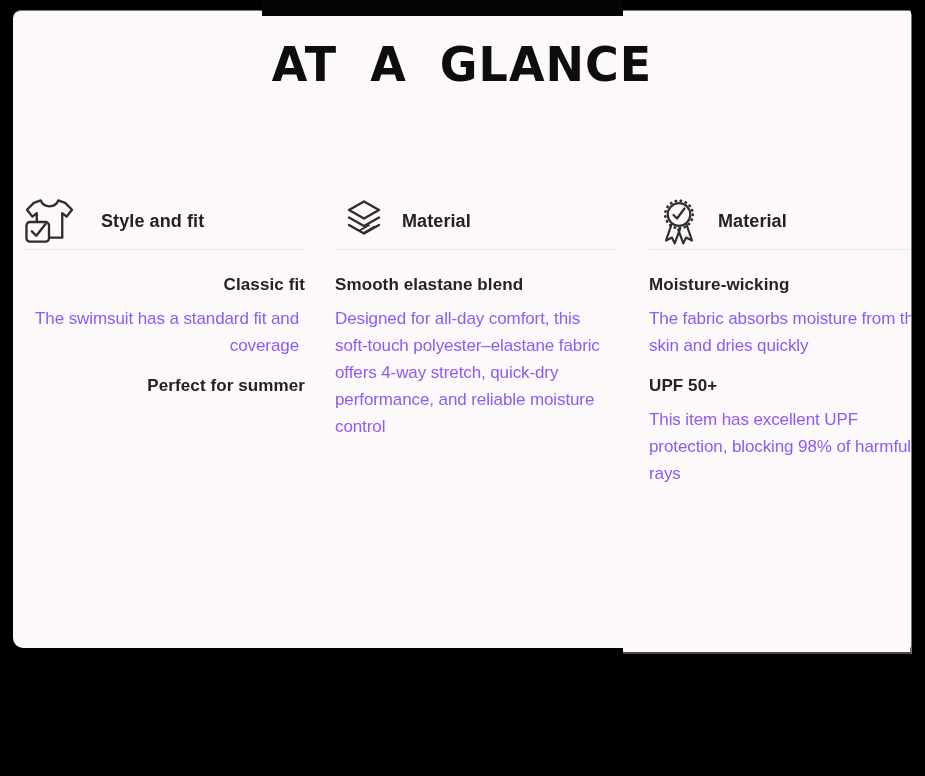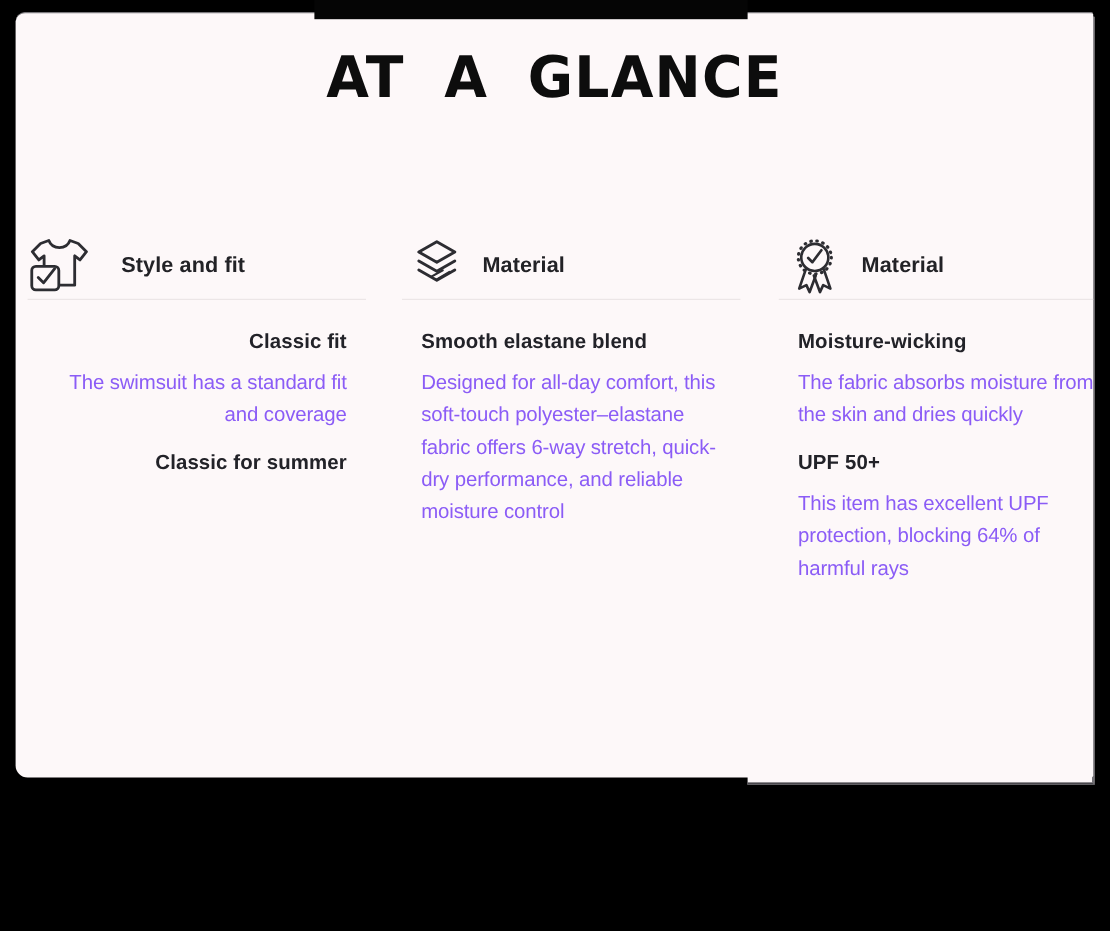--- a/index.html
+++ b/index.html
@@ -83,21 +83,21 @@
   .icon svg { display: block; }
 
   .col-heading {
     margin: 0;
     font-size: 18px;
     font-weight: 700;
     color: #222226;
     letter-spacing: 0.1px;
   }
 
-  .feature-section { margin: 16px; }
+  .feature-section { margin: 0; }
   .feature-subtitle {
     margin: 24px 0 0 0;
     font-size: 17px;
     font-weight: 700;
     line-height: 21px;
     color: #222228;
     letter-spacing: 0.1px;
   }
   .feature-section + .feature-section .feature-subtitle { margin-top: 16px; }
   .feature-description {
@@ -130,40 +130,40 @@
             <path d="M9 35 L13.5 39.5 L23 27.5"></path>
           </svg>
         </span>
         <h3 class="col-heading">Style and fit</h3>
       </div>
       <div class="feature-section">
         <h4 class="feature-subtitle">Classic fit</h4>
         <p class="feature-description">The swimsuit has a standard fit and coverage</p>
       </div>
       <div class="feature-section">
-        <h4 class="feature-subtitle">Classic for summer</h4>
+        <h4 class="feature-subtitle">Perfect for summer</h4>
       </div>
     </section>
 
     <section class="col col-2">
       <div class="col-header">
         <span class="icon">
           <svg width="40" height="48" viewBox="0 0 40 48" fill="none" stroke="#2d2d32" stroke-width="2.4" stroke-linejoin="round" stroke-linecap="round">
             <path d="M20 3.5 L35 12 L20 20.5 L5 12 Z"></path>
             <path d="M5 19.5 L20 28 L35 19.5"></path>
             <path d="M5 27 L20 35.5 L35 27"></path>
             <path d="M15.5 32.6 L25 27.2" stroke-width="1.7"></path>
             <path d="M20 34.8 L30.5 28.6" stroke-width="1.7"></path>
           </svg>
         </span>
         <h3 class="col-heading">Material</h3>
       </div>
       <div class="feature-section">
         <h4 class="feature-subtitle">Smooth elastane blend</h4>
-        <p class="feature-description">Designed for all-day comfort, this soft-touch polyester–elastane fabric offers 6-way stretch, quick-dry performance, and reliable moisture control</p>
+        <p class="feature-description">Designed for all-day comfort, this soft-touch polyester–elastane fabric offers 4-way stretch, quick-dry performance, and reliable moisture control</p>
       </div>
     </section>
 
     <section class="col col-3">
       <div class="col-header">
         <span class="icon">
           <svg width="42" height="50" viewBox="0 0 42 50" fill="none" stroke="#2d2d32" stroke-width="2.2" stroke-linejoin="round" stroke-linecap="round">
             <circle cx="21" cy="17.5" r="11.3"></circle>
             <circle cx="21" cy="17.5" r="13.8" stroke-width="2.6" stroke-dasharray="0.5 4.6"></circle>
             <path d="M15.5 18 L19 21.5 L26.5 11.5"></path>
@@ -172,21 +172,21 @@
           </svg>
         </span>
         <h3 class="col-heading">Material</h3>
       </div>
       <div class="feature-section">
         <h4 class="feature-subtitle">Moisture-wicking</h4>
         <p class="feature-description">The fabric absorbs moisture from the skin and dries quickly</p>
       </div>
       <div class="feature-section">
         <h4 class="feature-subtitle">UPF 50+</h4>
-        <p class="feature-description">This item has excellent UPF protection, blocking 64% of harmful rays</p>
+        <p class="feature-description">This item has excellent UPF protection, blocking 98% of harmful rays</p>
       </div>
     </section>
 
   </div>
 
   <div class="top-notch"></div>
 
 </div>
 
 </body></html>

